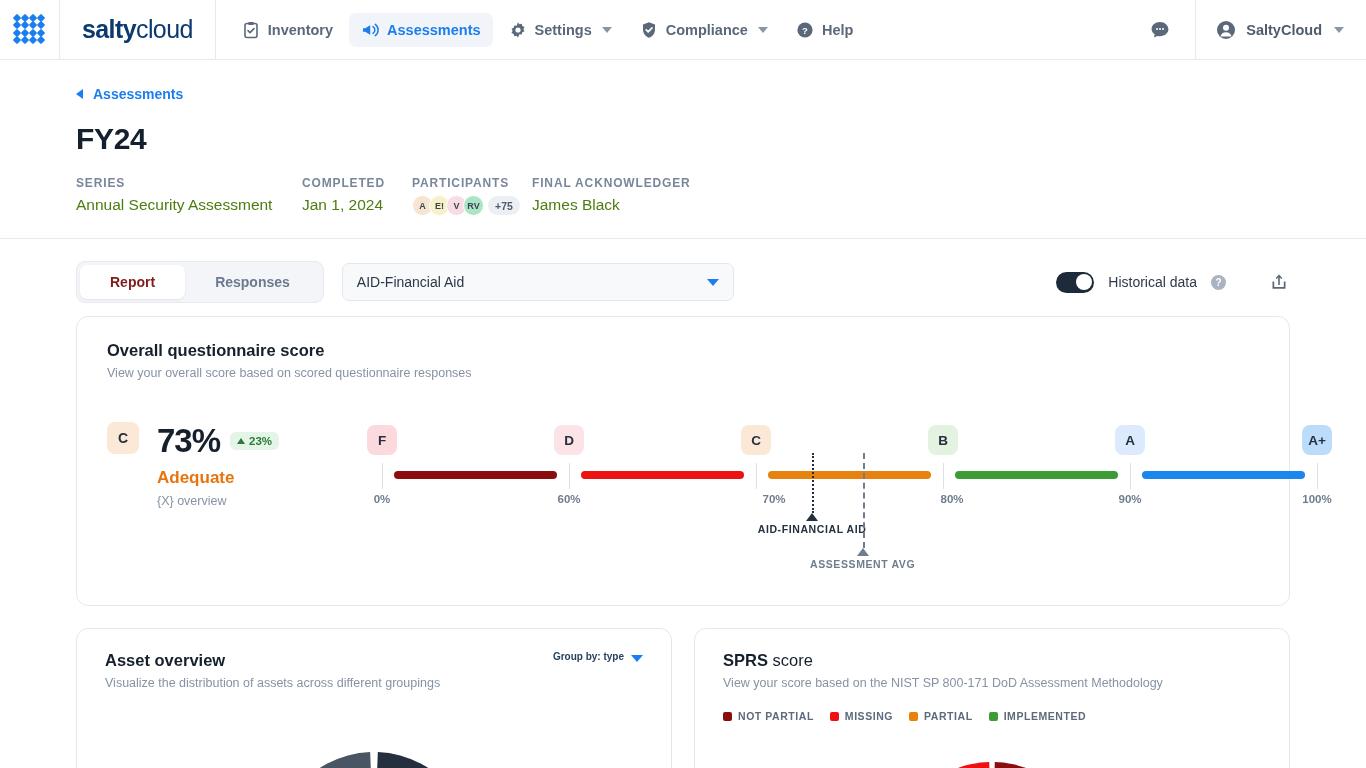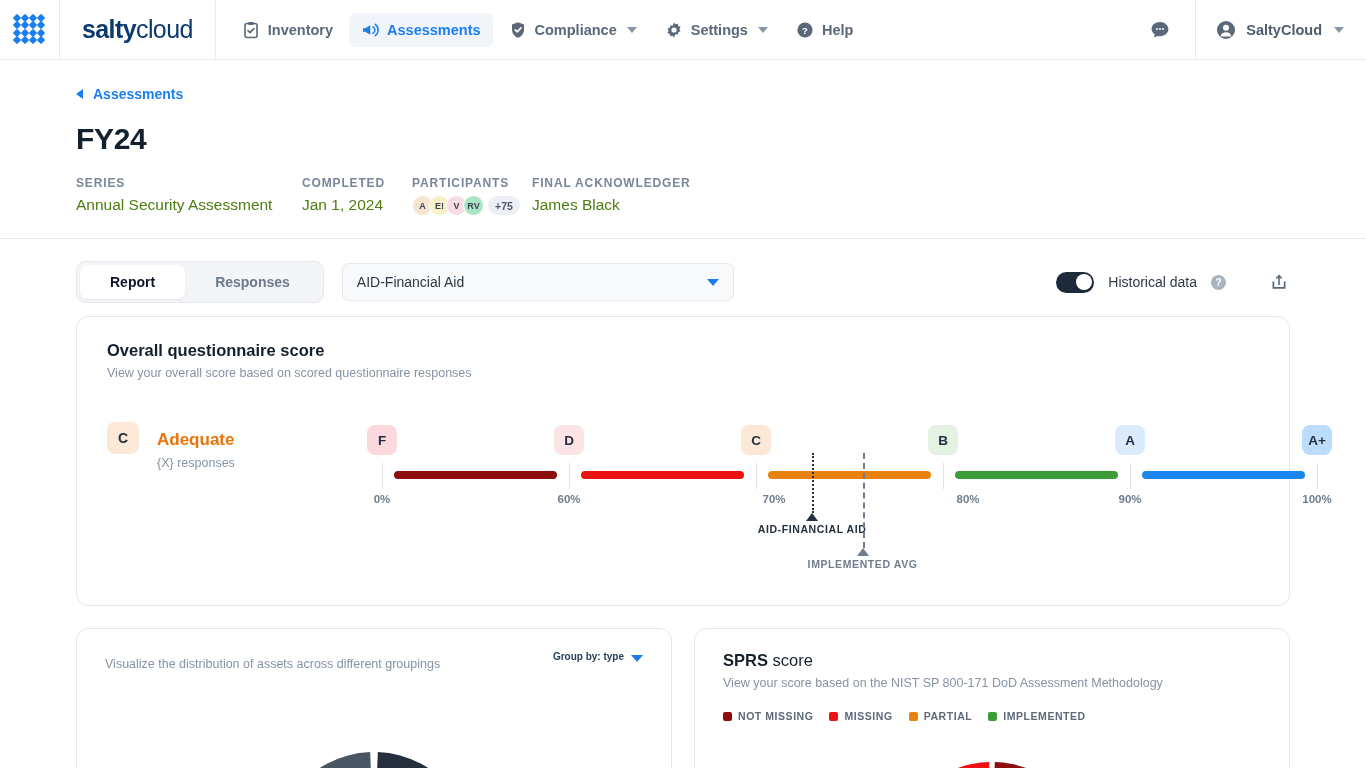--- a/index.html
+++ b/index.html
@@ -94,21 +94,21 @@
     display: flex; align-items: center; padding: 22px 76px 0 76px;
   }
   .segmented {
     display: flex; background: #f3f5f8; border-radius: 9px; padding: 3px;
     border: 1px solid #e6e9ef;
   }
   .seg {
     padding: 9px 30px; font-size: 14px; font-weight: 600; color: #6b7a8d;
     border-radius: 7px; cursor: pointer; white-space: nowrap;
   }
-  .seg.active { background: #fff; color: #0f172a; font-weight: 700; box-shadow: 0 1px 2px rgba(16,24,40,.08); }
+  .seg.active { background: #fff; color: #7f1d1d; font-weight: 700; box-shadow: 0 1px 2px rgba(16,24,40,.08); }
   .select-box {
     margin-left: 18px; width: 392px; height: 38px; background: #f7f9fb;
     border: 1px solid #e4e8ee; border-radius: 7px;
     display: flex; align-items: center; justify-content: space-between;
     padding: 0 14px; cursor: pointer; font-size: 14px; color: #2a3848;
   }
   .caret-blue {
     width: 0; height: 0; border-left: 6px solid transparent;
     border-right: 6px solid transparent; border-top: 7px solid #1a7ef0;
   }
@@ -243,35 +243,35 @@
           <svg width="18" height="18" viewBox="0 0 18 18">
             <path d="M2 7.2v3.6h2.2l5 3V4.2l-5 3z" fill="currentColor"></path>
             <path d="M12 5.6a4 4 0 0 1 0 6.8M14.3 3.4a7 7 0 0 1 0 11.2" fill="none" stroke="currentColor" stroke-width="1.5" stroke-linecap="round"></path>
           </svg>
         </span>
         <span>Assessments</span>
       </div>
       <div class="nav-item">
         <span style="display: flex; color: rgb(90, 104, 121);">
           <svg width="18" height="18" viewBox="0 0 18 18">
+            <path d="M9 1.2l1.3 2 2.4-.4.6 2.3 2.2 1-1.1 2.1 1.1 2.1-2.2 1-.6 2.3-2.4-.4L9 16.8l-1.3-2-2.4.4-.6-2.3-2.2-1 1.1-2.1L2.5 7.7l2.2-1 .6-2.3 2.4.4z" fill="currentColor"></path>
+            <circle cx="9" cy="9" r="2.6" fill="#fff"></circle>
+          </svg>
+        </span>
+        <span>Settings</span>
+        <span class="caret"></span>
+      </div>
+      <div class="nav-item">
+        <span style="display: flex; color: rgb(90, 104, 121);">
+          <svg width="18" height="18" viewBox="0 0 18 18">
             <path d="M9 1.2l6 2.3v5c0 4-2.6 7-6 8.3-3.4-1.3-6-4.3-6-8.3v-5z" fill="currentColor"></path>
             <path d="M6.2 8.8l2 2 3.8-4" fill="none" stroke="#fff" stroke-width="1.7" stroke-linecap="round" stroke-linejoin="round"></path>
           </svg>
         </span>
         <span>Compliance</span>
-        <span class="caret"></span>
-      </div>
-      <div class="nav-item">
-        <span style="display: flex; color: rgb(90, 104, 121);">
-          <svg width="18" height="18" viewBox="0 0 18 18">
-            <path d="M9 1.2l1.3 2 2.4-.4.6 2.3 2.2 1-1.1 2.1 1.1 2.1-2.2 1-.6 2.3-2.4-.4L9 16.8l-1.3-2-2.4.4-.6-2.3-2.2-1 1.1-2.1L2.5 7.7l2.2-1 .6-2.3 2.4.4z" fill="currentColor"></path>
-            <circle cx="9" cy="9" r="2.6" fill="#fff"></circle>
-          </svg>
-        </span>
-        <span>Settings</span>
         <span class="caret"></span>
       </div>
       <div class="nav-item">
         <span style="display: flex; color: rgb(90, 104, 121);">
           <svg width="18" height="18" viewBox="0 0 18 18">
             <circle cx="9" cy="9" r="7.6" fill="currentColor"></circle>
             <text x="9" y="12.8" text-anchor="middle" font-size="9.5" font-weight="700" fill="#fff" font-family="Liberation Sans, sans-serif">?</text>
           </svg>
         </span>
         <span>Help</span>
@@ -355,64 +355,72 @@
   </div>
 </div>
 
 <div class="card" id="score-card">
   <div class="card-title">Overall questionnaire score</div>
   <div class="card-sub">View your overall score based on scored questionnaire responses</div>
 
   <div class="score-row">
     <div class="grade-chip" id="grade-chip" style="background: rgb(251, 232, 214);">C</div>
     <div class="score-main">
+      <div class="score-top">
+        <span class="score-pct">73%</span>
+        <span class="delta">
+          <span class="tri-up"></span>
+          <span>23%</span>
+        </span>
+      </div>
       <div class="score-word" id="score-word" style="color: rgb(232, 116, 12);">Adequate</div>
-      <div class="score-findings">{X} responses</div>
+      <div class="score-findings">{X} overview</div>
     </div>
   </div>
 
   <div class="scale">
     <div class="scale-inner" id="scale-inner">
         <div class="tick" style="left: 0px;"></div>
         <div class="tick-label" style="left: 0px;">0%</div>
         <div class="tick" style="left: 187px;"></div>
         <div class="tick-label" style="left: 187px;">60%</div>
         <div class="tick" style="left: 374px;"></div>
         <div class="tick-label" style="left: 392px;">70%</div>
         <div class="tick" style="left: 561px;"></div>
-        <div class="tick-label" style="left: 586px;">80%</div>
+        <div class="tick-label" style="left: 570px;">80%</div>
         <div class="tick" style="left: 748px;"></div>
         <div class="tick-label" style="left: 748px;">90%</div>
         <div class="tick" style="left: 935px;"></div>
         <div class="tick-label" style="left: 935px;">100%</div>
         <div class="bar" style="left: 12px; width: 163px; background: rgb(139, 13, 13);"></div>
         <div class="band-chip" style="left: 0px; background: rgb(251, 217, 220);">F</div>
         <div class="bar" style="left: 199px; width: 163px; background: rgb(238, 17, 17);"></div>
         <div class="band-chip" style="left: 187px; background: rgb(252, 227, 230);">D</div>
         <div class="bar" style="left: 386px; width: 163px; background: rgb(232, 130, 14);"></div>
         <div class="band-chip" style="left: 374px; background: rgb(251, 232, 214);">C</div>
         <div class="bar" style="left: 573px; width: 163px; background: rgb(60, 156, 54);"></div>
         <div class="band-chip" style="left: 561px; background: rgb(228, 242, 226);">B</div>
         <div class="bar" style="left: 760px; width: 163px; background: rgb(26, 134, 238);"></div>
         <div class="band-chip" style="left: 748px; background: rgb(219, 234, 253);">A</div>
         <div class="band-chip" style="left: 935px; background: rgb(188, 220, 251);">A+</div>
         <div class="marker-line" style="left: 430.1px; height: 60px; border-left-color: rgb(37, 48, 63); border-left-style: dotted;"></div>
         <div class="marker-arrow" style="left: 430.1px; top: 88px; border-bottom: 8px solid rgb(37, 48, 63);"></div>
         <div class="marker-label" style="left: 430.1px; top: 98px; color: rgb(37, 48, 63);">AID-FINANCIAL AID</div>
         <div class="marker-line" style="left: 480.59px; height: 95px; border-left-color: rgb(111, 125, 142); border-left-style: dashed;"></div>
         <div class="marker-arrow" style="left: 480.59px; top: 123px; border-bottom: 8px solid rgb(111, 125, 142);"></div>
-        <div class="marker-label" style="left: 480.59px; top: 133px; color: rgb(111, 125, 142);">IMPLEMENTED AVG</div>
+        <div class="marker-label" style="left: 480.59px; top: 133px; color: rgb(111, 125, 142);">ASSESSMENT AVG</div>
       </div>
   </div>
 </div>
 
 <div class="bottom-row">
   <div class="bottom-card">
     <div class="bc-head">
       <div>
+        <div class="card-title">Asset overview</div>
         <div class="card-sub">Visualize the distribution of assets across different groupings</div>
       </div>
       <div class="groupby">
         <span>Group by: type</span>
         <span class="caret-blue"></span>
       </div>
     </div>
     <div class="donut-wrap">
       <svg id="asset-donut" width="230" height="230" viewBox="0 0 230 230">
           <path d="M118.838780908752 15.073708358937878 A100 100 0 0 1 211.22179935292854 142.22802470405745 L184.27969553410855 134.60417778692135 A72 72 0 0 0 117.76392225430145 43.05307001843528 Z" fill="#252f3d"></path>
@@ -425,21 +433,21 @@
   </div>
 
   <div class="bottom-card">
     <div class="card-title">
       <span>SPRS</span><span style="font-weight:400"> score</span>
     </div>
     <div class="card-sub">View your score based on the NIST SP 800-171 DoD Assessment Methodology</div>
     <div class="legend" id="sprs-legend">
         <div class="legend-item">
           <span class="legend-sw" style="background: rgb(139, 13, 13);"></span>
-          <span class="legend-tx">NOT MISSING</span>
+          <span class="legend-tx">NOT PARTIAL</span>
         </div>
         <div class="legend-item">
           <span class="legend-sw" style="background: rgb(238, 17, 17);"></span>
           <span class="legend-tx">MISSING</span>
         </div>
         <div class="legend-item">
           <span class="legend-sw" style="background: rgb(232, 130, 14);"></span>
           <span class="legend-tx">PARTIAL</span>
         </div>
         <div class="legend-item">

